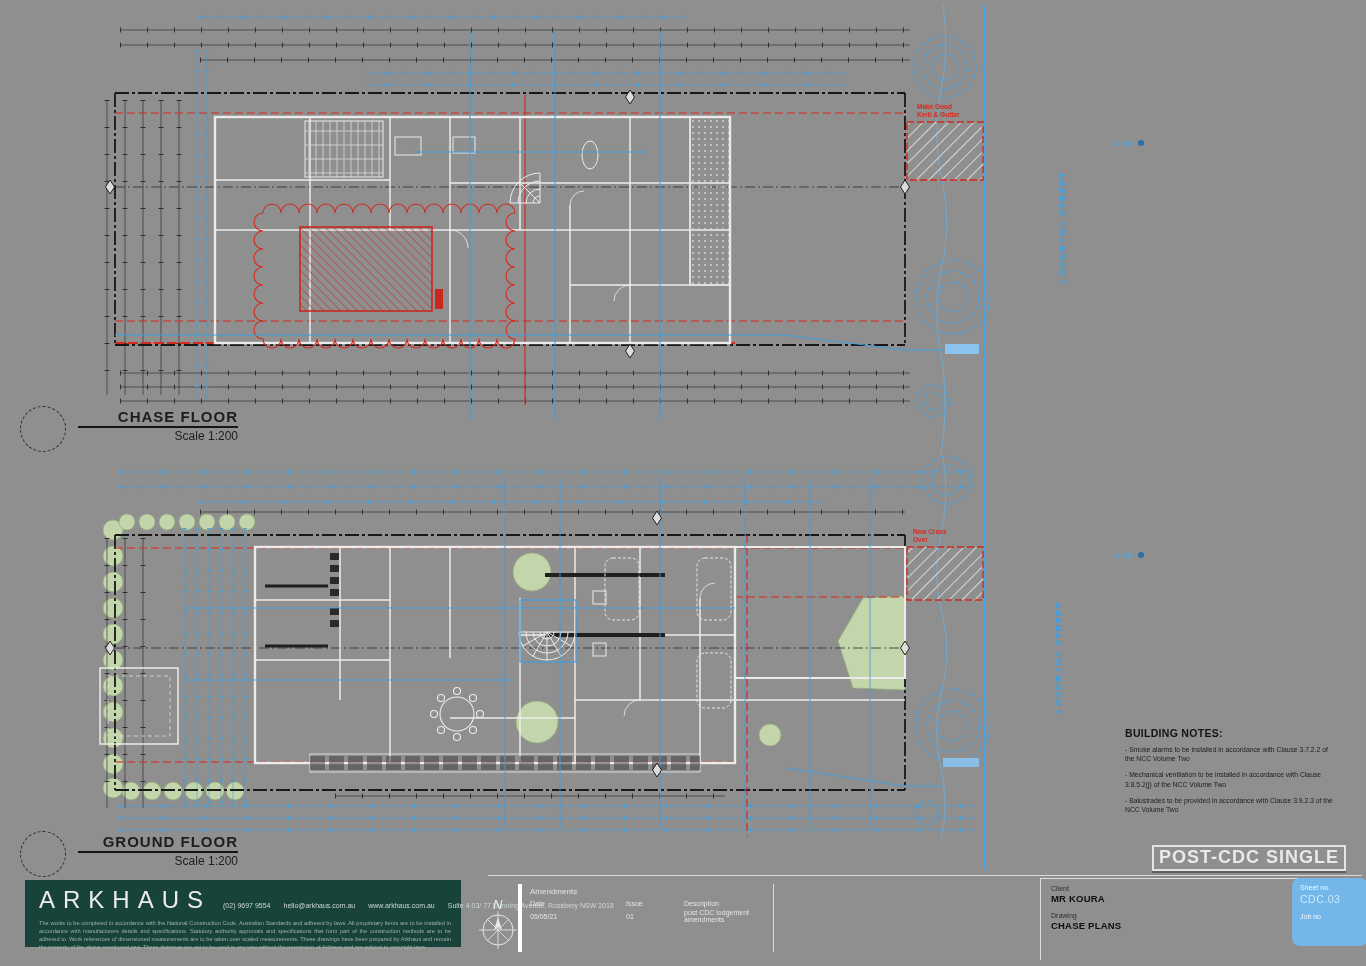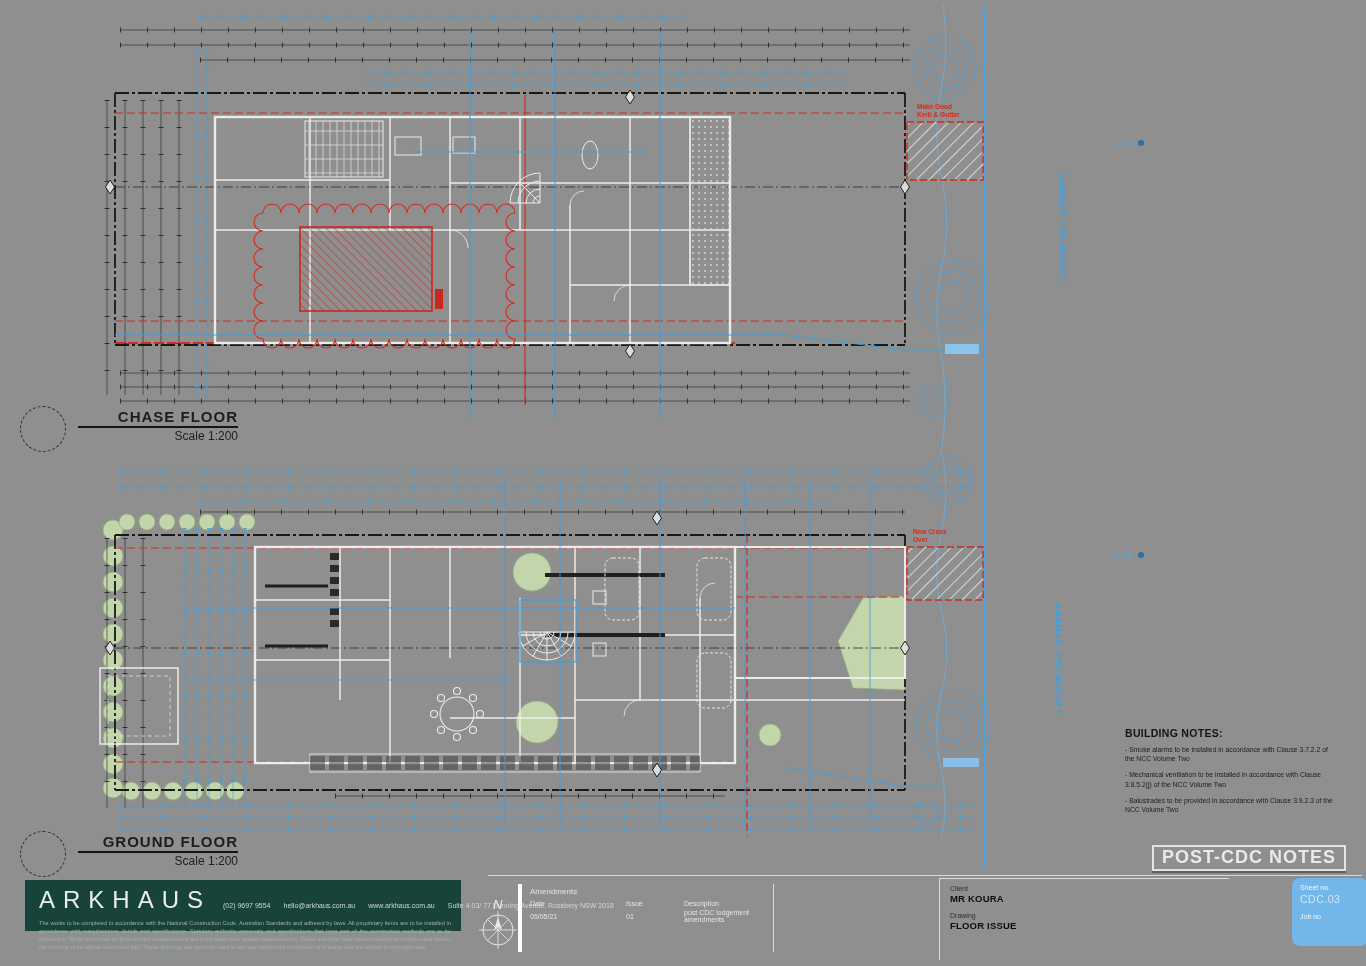--- a/index.html
+++ b/index.html
@@ -28,36 +28,36 @@
   #building-notes{position:absolute;left:1125px;top:727px;width:212px;}
   #building-notes .bn-title{font-size:10.5px;font-weight:bold;color:#141414;letter-spacing:.3px;margin-bottom:6px;}
   #building-notes .bn-item{font-size:6.8px;color:#202020;line-height:1.35;margin-bottom:7px;}
 
   #stamp{position:absolute;left:1152px;top:845px;width:190px;height:22px;
     border:2px solid #e3e3e3;box-shadow:0 2px 0 #5f5f5f;color:#e9e9e9;
     font-size:18px;font-weight:bold;letter-spacing:1px;text-align:center;line-height:21px;}
 
   
   #tb-topline{position:absolute;left:488px;top:875px;width:874px;height:1px;background:#e6e6e6;opacity:.85;}
-  #arkhaus{position:absolute;left:25px;top:880px;width:436px;height:51px;background:#17433a;padding:6px 10px 4px 14px;box-sizing:border-box;}
+  #arkhaus{position:absolute;left:25px;top:880px;width:436px;height:67px;background:#17433a;padding:6px 10px 4px 14px;box-sizing:border-box;}
   #arkhaus .row1{display:flex;align-items:baseline;gap:12px;}
   #arkhaus .logo{font-size:24px;letter-spacing:8px;color:#ededed;font-weight:500;}
   #arkhaus .contact{font-size:7px;color:#cdd9d3;white-space:nowrap;display:flex;gap:13px;}
   #arkhaus .disc{margin-top:5px;font-size:5.6px;line-height:1.45;color:#9db1a9;text-align:justify;}
 
   #north{position:absolute;left:477px;top:897px;width:42px;height:54px;}
   #amendments{position:absolute;left:518px;top:884px;width:256px;height:68px;
     border-left:4px solid #ffffff;border-right:1px solid #dadada;padding:3px 0 0 8px;box-sizing:border-box;color:#e4e4e4;}
   #amendments .am-title{font-size:8px;margin-bottom:4px;}
   #amendments table{border-collapse:collapse;font-size:7px;color:#e4e4e4;}
   #amendments th{font-weight:normal;text-align:left;padding:0 0 2px 0;}
   #amendments td{padding:0;}
   #amendments .c1{width:96px;} #amendments .c2{width:58px;}
 
-  #tb-right{position:absolute;left:939px;top:878px;width:290px;height:82px;border-left:1px solid #dedede;border-top:1px solid #dedede;padding:6px 0 0 10px;box-sizing:border-box;}
+  #tb-right{position:absolute;left:1040px;top:878px;width:290px;height:82px;border-left:1px solid #dedede;border-top:1px solid #dedede;padding:6px 0 0 10px;box-sizing:border-box;}
   .fld-label{font-size:7px;color:#2f2f2f;margin-bottom:1px;}
   .fld-value{font-size:9.5px;font-weight:bold;color:#0e0e0e;letter-spacing:.2px;}
   #client-col{position:absolute;left:10px;top:6px;width:160px;}
   #project-col{position:absolute;left:178px;top:6px;width:118px;}
   .fld{margin-bottom:8px;}
 
   #sheetbox{position:absolute;left:1292px;top:878px;width:76px;height:68px;background:#72b6ea;padding:6px 0 0 8px;box-sizing:border-box;border-radius:8px;}
   #sheetbox .sb-label{font-size:7px;color:#f2f8fd;margin-bottom:2px;}
   #sheetbox .sb-no{font-size:10.5px;color:#cfe7fb;letter-spacing:.5px;margin-bottom:8px;}
 
@@ -443,21 +443,21 @@
     </div>
   </div>
 
   <div id="building-notes">
     <div class="bn-title">BUILDING NOTES:</div>
     <div class="bn-item">- Smoke alarms to be installed in accordance with Clause 3.7.2.2 of the NCC Volume Two</div>
     <div class="bn-item">- Mechanical ventilation to be installed in accordance with Clause 3.8.5.2(j) of the NCC Volume Two</div>
     <div class="bn-item">- Balustrades to be provided in accordance with Clause 3.9.2.3 of the NCC Volume Two</div>
   </div>
 
-  <div id="stamp">POST-CDC NOTES</div>
+  <div id="stamp">POST-CDC SINGLE</div>
 
   <div id="tb-topline"></div>
 
   <div id="arkhaus">
     <div class="row1">
       <div class="logo">ARKHAUS</div>
       <div class="contact">
         <span>(02) 9697 9554</span>
         <span>hello@arkhaus.com.au</span>
         <span>www.arkhaus.com.au</span>
@@ -493,21 +493,21 @@
   </div>
 
   <div id="tb-right">
     <div id="client-col">
       <div class="fld">
         <div class="fld-label">Client</div>
         <div class="fld-value">MR KOURA</div>
       </div>
       <div class="fld">
         <div class="fld-label">Drawing</div>
-        <div class="fld-value">FLOOR ISSUE</div>
+        <div class="fld-value">CHASE PLANS</div>
       </div>
     </div>
   </div>
 
   <div id="sheetbox">
     <div class="sb-label">Sheet no.</div>
     <div class="sb-no">CDC.03</div>
     <div class="sb-label">Job no</div>
   </div>
 

